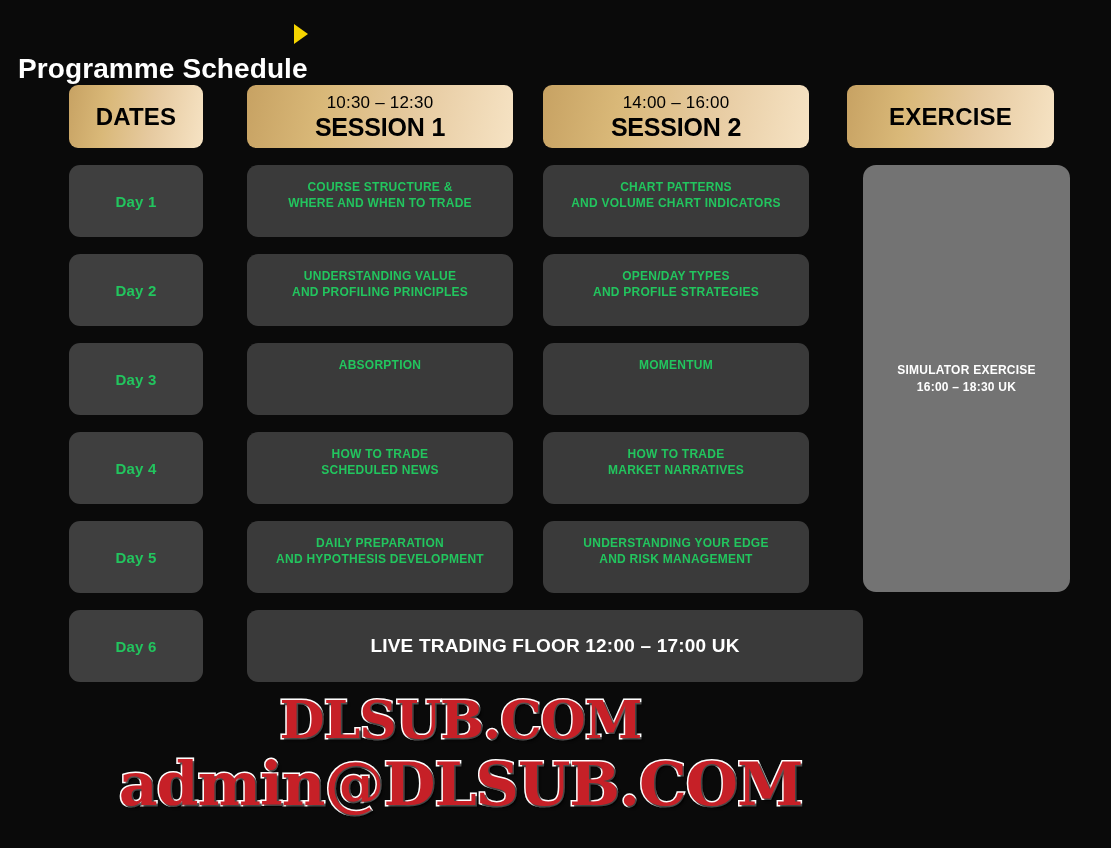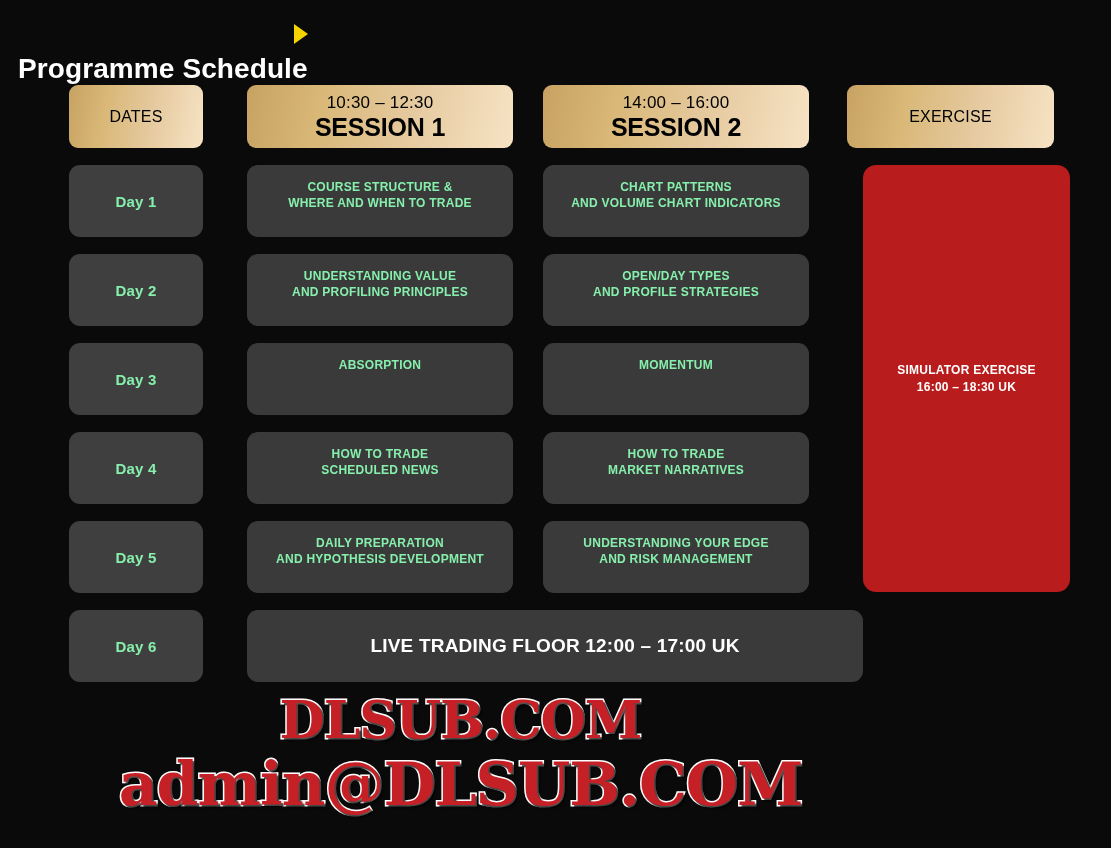--- a/index.html
+++ b/index.html
@@ -84,22 +84,22 @@
     margin-bottom: 4px;
     letter-spacing: 0.2px;
   }
   .hdr-main {
     font-size: 25px;
     font-weight: bold;
     line-height: 1;
     letter-spacing: -0.2px;
   }
   .hdr-plain {
-    font-size: 16px;
-    font-weight: normal;
+    font-size: 24px;
+    font-weight: bold;
     line-height: 1;
     letter-spacing: 0.2px;
   }
 
   
   .body-wrap {
     position: relative;
     width: 1001px;
   }
   .rows {
@@ -113,21 +113,21 @@
   .row:last-child { margin-bottom: 0; }
 
   .cell {
     height: 100%;
     border-radius: 11px;
     box-sizing: border-box;
     display: flex;
     align-items: center;
     justify-content: center;
     text-align: center;
-    color: #86efac;
+    color: #22c55e;
     overflow: hidden;
   }
   .cell-day {
     background: #3f3f3f;
     font-size: 15px;
     font-weight: bold;
     letter-spacing: 0.2px;
   }
   .cell-topic {
     background: #3a3a3a;
@@ -156,21 +156,21 @@
     letter-spacing: 0.2px;
   }
 
   
   .exercise-panel {
     position: absolute;
     left: 794px;
     top: 0;
     width: 207px;
     height: 427px;
-    background: #b91c1c;
+    background: #737373;
     border-radius: 13px;
     display: flex;
     align-items: center;
     justify-content: center;
     text-align: center;
     color: #ffffff;
     font-size: 12px;
     font-weight: bold;
     line-height: 1.38;
     letter-spacing: 0.25px;

